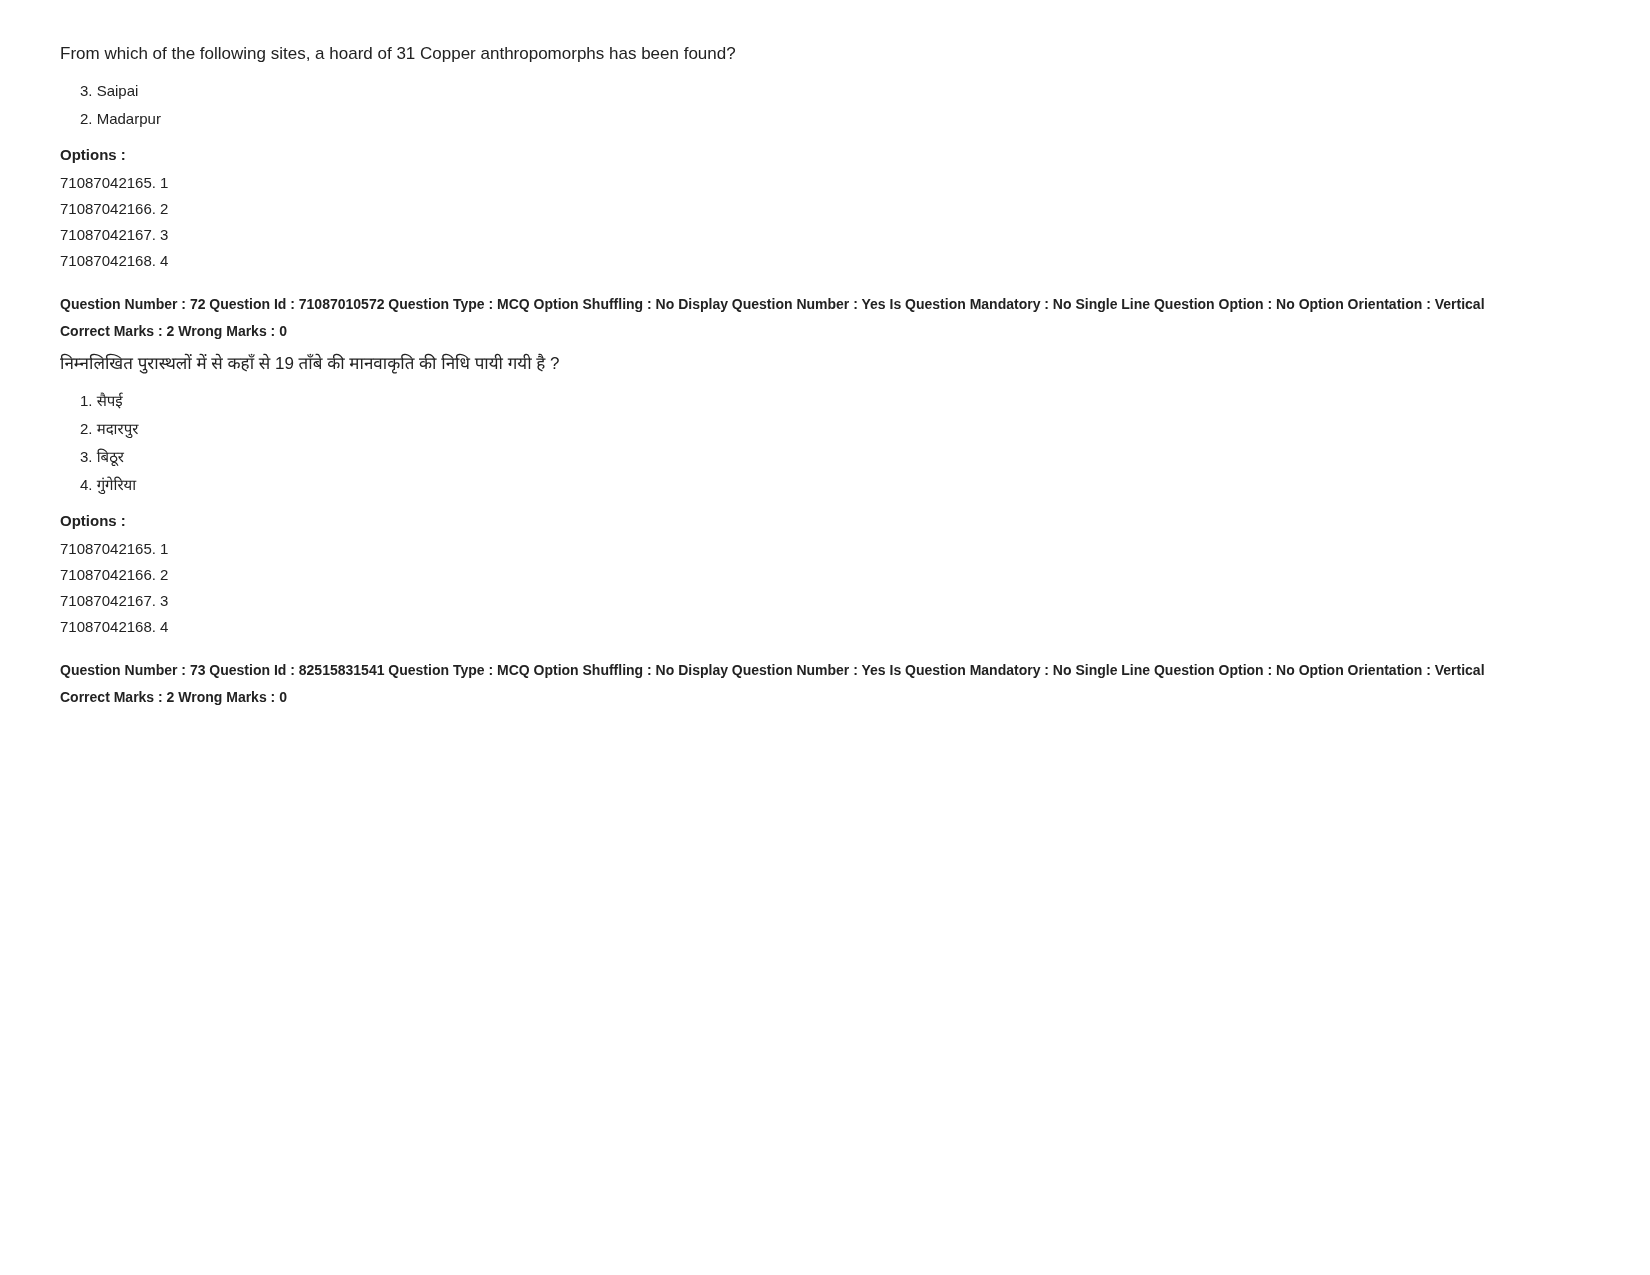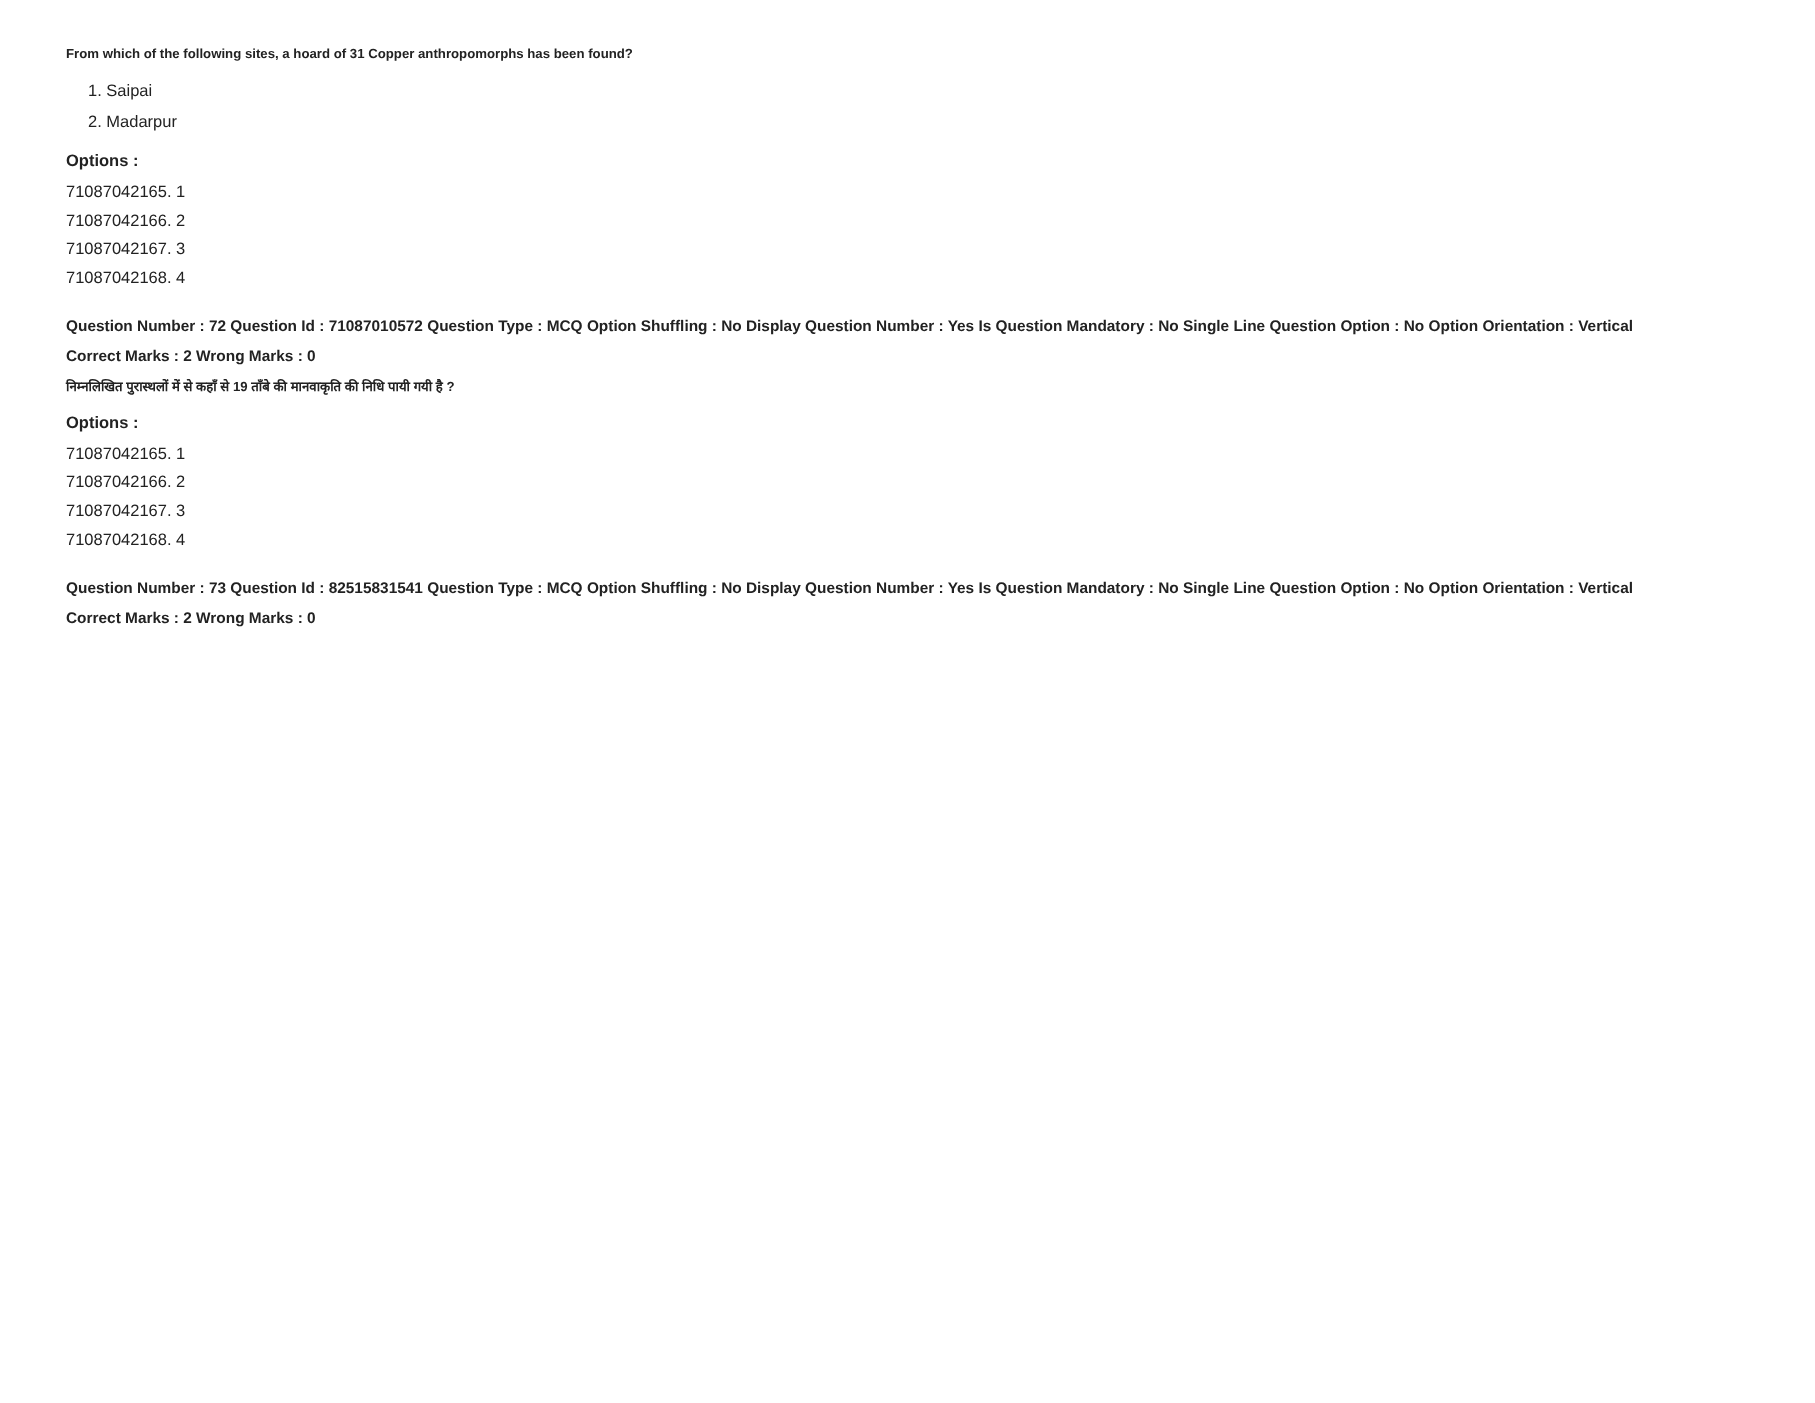--- a/index.html
+++ b/index.html
@@ -10,22 +10,21 @@
     body {
       background: #ffffff;
       font-family: Arial, sans-serif;
       font-size: 15px;
       color: #222;
       padding: 40px 60px;
       line-height: 1.6;
     }
     .question-text {
       margin-bottom: 12px;
-      font-size: 12px;
-      font-weight: bold;
+      font-size: 17px;
     }
     .options-list {
       list-style: none;
       margin-left: 20px;
       margin-bottom: 12px;
     }
     .options-list li {
       margin-bottom: 4px;
       font-size: 15px;
     }
@@ -54,41 +53,47 @@
       margin-bottom: 8px;
     }
   </style>
 </head>
 <body>
 
 <div>
   <p class="question-text">From which of the following sites, a hoard of 31 Copper anthropomorphs has been found?</p>
 
   <ul class="options-list">
-    <li>1. Saipai</li>
+    <li>3. Saipai</li>
     <li>2. Madarpur</li>
   </ul>
 
   <p class="options-label">Options :</p>
 
   <ul class="option-ids">
     <li>71087042165. 1</li>
     <li>71087042166. 2</li>
     <li>71087042167. 3</li>
     <li>71087042168. 4</li>
   </ul>
 </div>
 
 <div>
   <p class="question-meta">Question Number : 72 Question Id : 71087010572 Question Type : MCQ Option Shuffling : No Display Question Number : Yes Is Question Mandatory : No Single Line Question Option : No Option Orientation : Vertical</p>
 
   <p class="marks-line">Correct Marks : 2 Wrong Marks : 0</p>
 
   <p class="question-text">निम्नलिखित पुरास्थलों में से कहाँ से 19 ताँबे की मानवाकृति की निधि पायी गयी है ?</p>
 
+  <ul class="options-list">
+    <li>1. सैपई</li>
+    <li>2. मदारपुर</li>
+    <li>3. बिठूर</li>
+    <li>4. गुंगेरिया</li>
+  </ul>
 
   <p class="options-label">Options :</p>
 
   <ul class="option-ids">
     <li>71087042165. 1</li>
     <li>71087042166. 2</li>
     <li>71087042167. 3</li>
     <li>71087042168. 4</li>
   </ul>
 </div>

